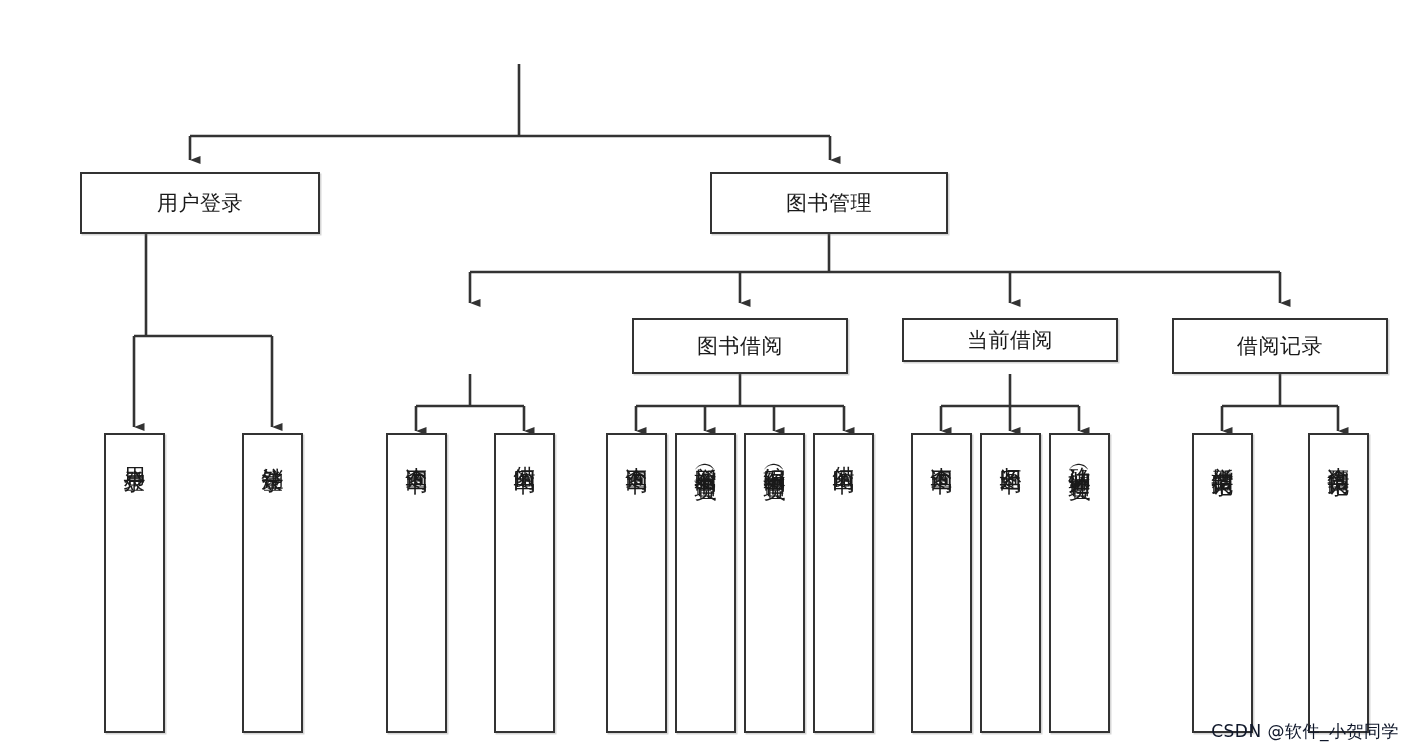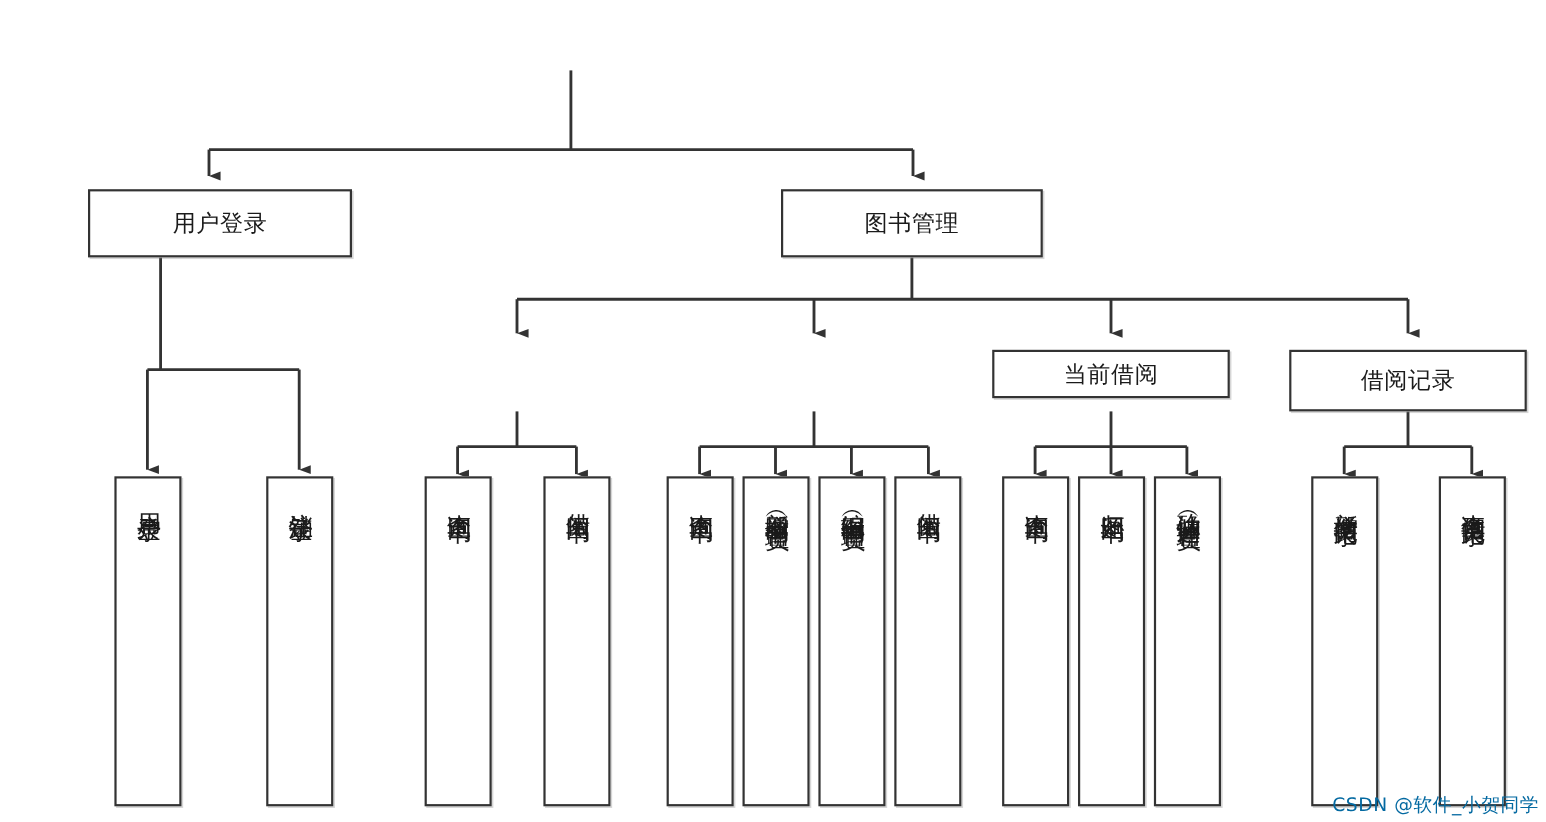--- a/index.html
+++ b/index.html
@@ -63,21 +63,21 @@
     font-size: 22px;
     line-height: 1.0;
     letter-spacing: 2px;
     white-space: nowrap;
   }
   #watermark {
     position: absolute;
     right: 6px;
     bottom: 4px;
     font-size: 17px;
-    color: #0369a1;
+    color: #0f172a;
     letter-spacing: 0.5px;
     user-select: none;
     white-space: nowrap;
   }
 </style>
 </head>
 <body>
 
 <div id="diagram-root">
 
@@ -134,20 +134,23 @@
 
   <div class="node h" style="left:80px; top:172px; width:240px; height:62px;">
     <span class="node-label">用户登录</span>
   </div>
 
   <div class="node h" style="left:710px; top:172px; width:238px; height:62px;">
     <span class="node-label">图书管理</span>
   </div>
 
 
+  <div class="node h" style="left:632px; top:318px; width:216px; height:56px;">
+    <span class="node-label">图书借阅</span>
+  </div>
 
   <div class="node h" style="left:902px; top:318px; width:216px; height:44px;">
     <span class="node-label">当前借阅</span>
   </div>
 
   <div class="node h" style="left:1172px; top:318px; width:216px; height:56px;">
     <span class="node-label">借阅记录</span>
   </div>
 
   <div class="node v" style="left:104px; top:433px; width:61px; height:300px;">

